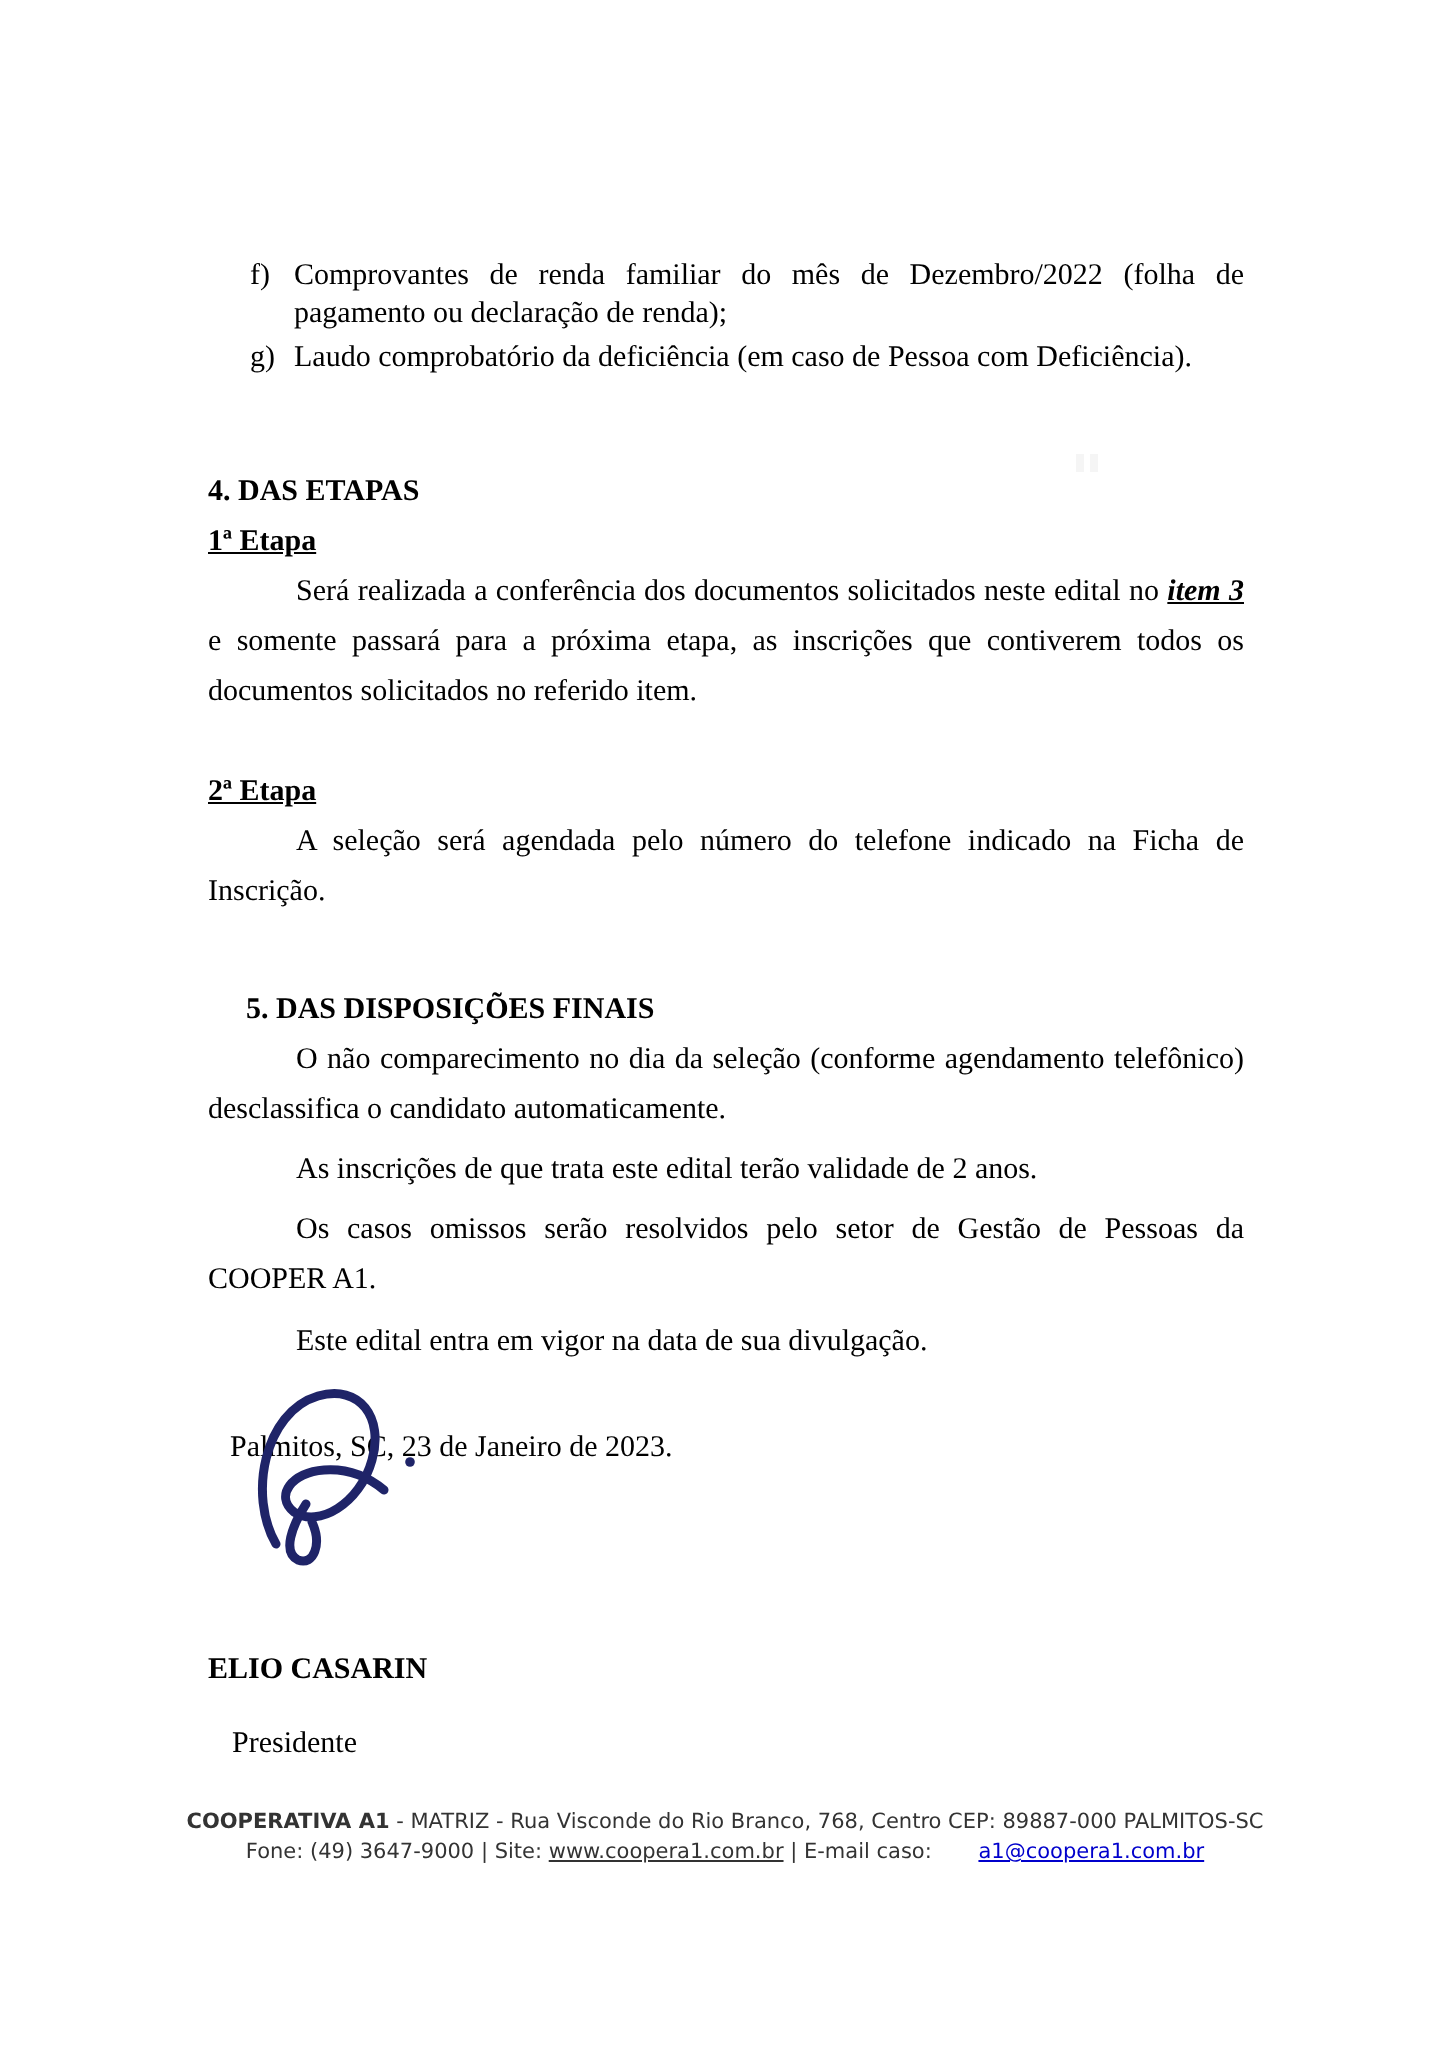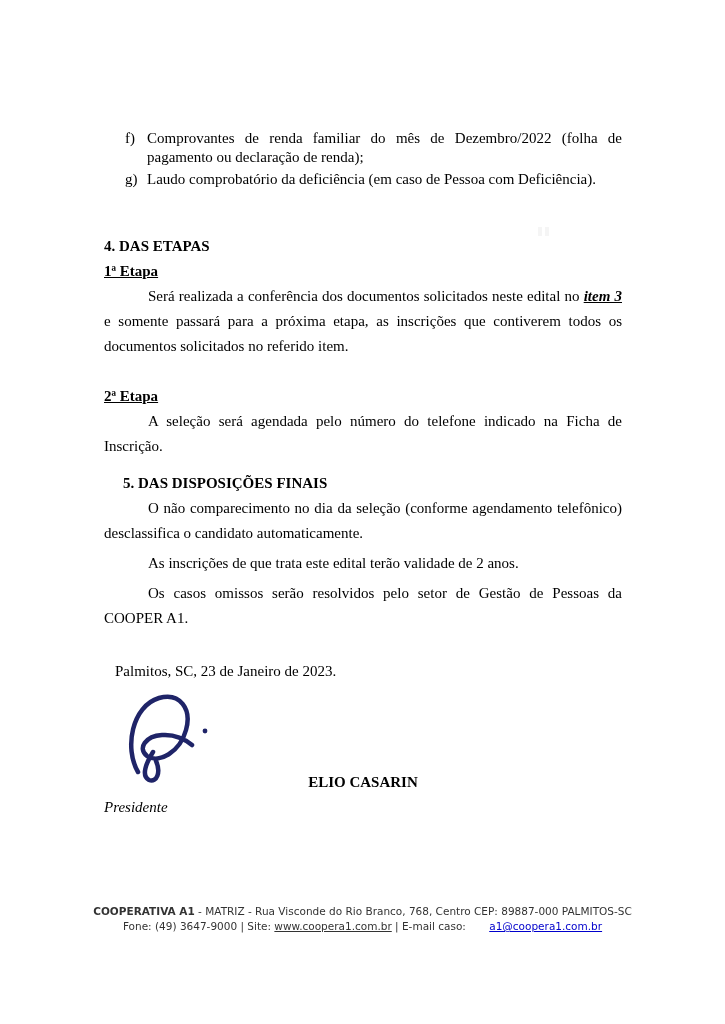--- a/index.html
+++ b/index.html
@@ -27,21 +27,21 @@
     line-height: 19px;
     text-align: justify;
   }
   .doc-list-item .marker { position: absolute; left: 21px; top: 0; }
   .li-f { margin-top: 129px; }
   .li-g { margin-top: 3px; }
 
   
   .sec-heading { font-weight: bold; line-height: 25px; margin: 0; font-size: 15px; }
   .sec-heading.sec4 { margin-top: 45px; }
-  .sec-heading.sec5 { margin-top: 12px; padding-left: 19px; }
+  .sec-heading.sec5 { margin-top: 34px; padding-left: 19px; }
   .etapa-heading {
     font-weight: bold;
     text-decoration: underline;
     line-height: 25px;
     margin: 0;
     font-size: 15px;
   }
   .etapa-heading.e2 { margin-top: 25px; }
 
   
@@ -63,23 +63,22 @@
   .dateline {
     margin: 28px 0 0 0;
     padding-left: 11px;
     line-height: 25px;
   }
 
   .sign-name {
     margin: 86px 0 0 0;
     font-weight: bold;
     line-height: 25px;
-    text-align: center;
   }
-  .sign-title { margin: 0; line-height: 25px; font-style: italic; }
+  .sign-title { margin: 12px; line-height: 25px; }
 
   .signature-svg {
     position: absolute;
     left: 112px;
     top: 690px;
     width: 112px;
     height: 98px;
     pointer-events: none;
   }
 
@@ -144,20 +143,21 @@
 
     <p class="etapa-heading e2">2ª Etapa</p>
 
     <p class="para">A seleção será agendada pelo número do telefone indicado na Ficha de Inscrição.</p>
 
     <p class="sec-heading sec5">5. DAS DISPOSIÇÕES FINAIS</p>
 
     <p class="para p-comparecimento">O não comparecimento no dia da seleção (conforme agendamento telefônico) desclassifica o candidato automaticamente.</p>
     <p class="para p-validade">As inscrições de que trata este edital terão validade de 2 anos.</p>
     <p class="para p-omissos">Os casos omissos serão resolvidos pelo setor de Gestão de Pessoas da COOPER A1.</p>
+    <p class="para p-vigor">Este edital entra em vigor na data de sua divulgação.</p>
 
     <p class="dateline">Palmitos, SC, 23 de Janeiro de 2023.</p>
 
     <p class="sign-name">ELIO CASARIN</p>
     <p class="sign-title">Presidente</p>
   </div>
 
   <svg class="signature-svg" viewBox="0 0 112 98" xmlns="http://www.w3.org/2000/svg">
     <g fill="none" stroke="#1f2468" stroke-width="4.5" stroke-linecap="round">
       <path d="M 26 82 C 12 58, 20 16, 47 8 C 68 2, 80 19, 74 40 C 68 62, 47 74, 35 66 C 25 58, 34 46, 50 45 C 64 44, 74 50, 80 55"></path>

